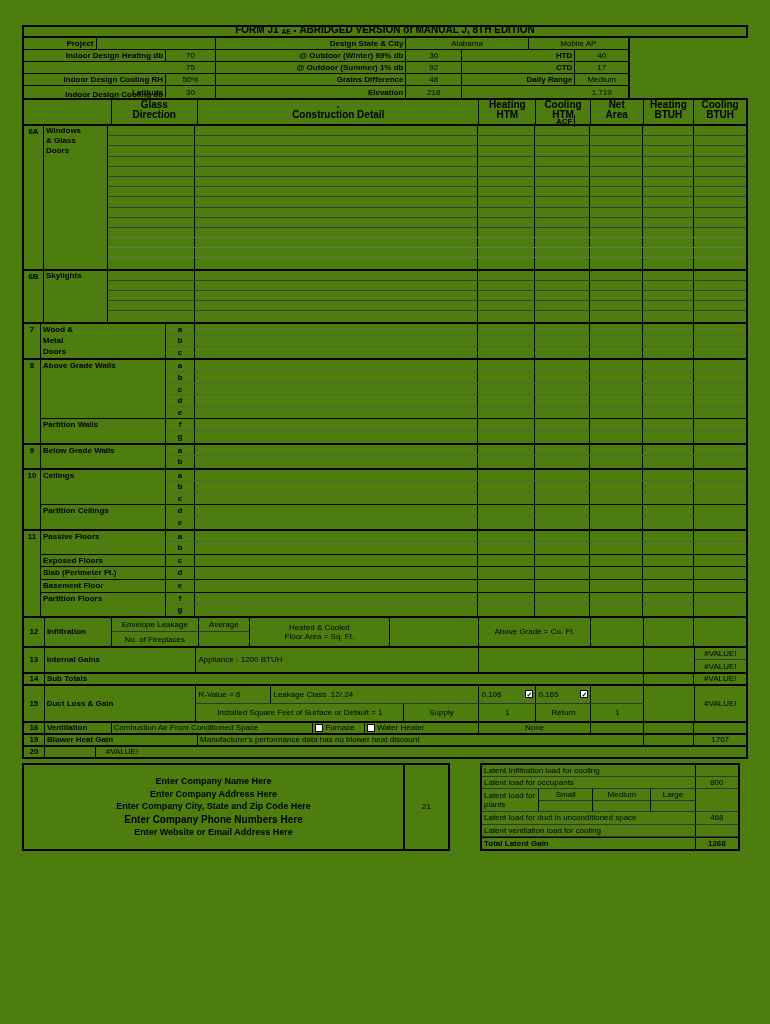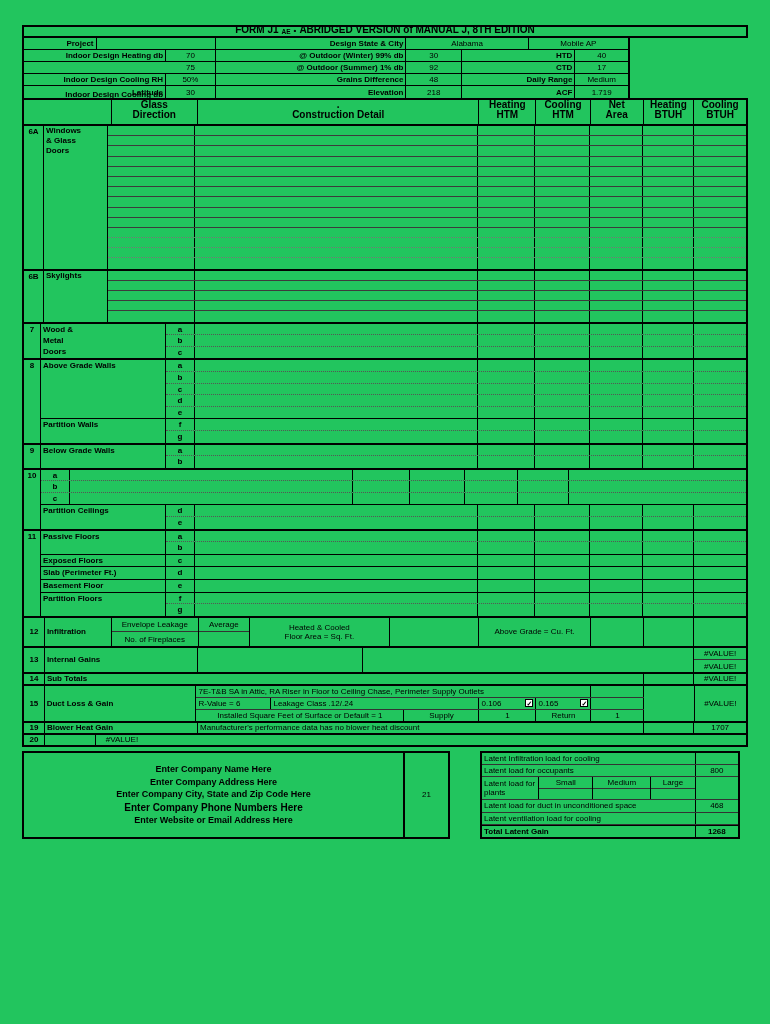--- a/index.html
+++ b/index.html
@@ -1,18 +1,18 @@
 <!DOCTYPE html>
 <html><head>
 <meta charset="utf-8">
 <style>
   *{box-sizing:border-box;margin:0;padding:0}
   html,body{width:770px;height:1024px;background:#fff;color:#000;
     font-family:"Liberation Sans",sans-serif;font-size:8px;}
-  .page{position:relative;width:770px;height:1024px;overflow:hidden;background:#22c55e}
+  .page{position:relative;width:770px;height:1024px;overflow:hidden;background:#4d7c0f}
   .form{position:absolute;left:22px;top:25px;width:726px}
 
   
   .title-row{height:13px;border:2px solid #000;display:flex;align-items:center;justify-content:center}
   .title-inner{display:flex;align-items:baseline;gap:3px;border-bottom:1.4px solid #000;
     font-weight:bold;font-size:10px;line-height:10px;padding:0 3px 1px 3px}
   .title-sub{font-size:6.5px;position:relative;top:1px}
   .title-bullet{font-size:8px}
 
   
@@ -137,21 +137,21 @@
               <div class="hc lbl" style="width: 192px;">Grains Difference</div>
               <div class="hc val" style="width: 56px;">48</div>
               <div class="hc lbl" style="width: 114px;">Daily Range</div>
               <div class="hc val no-r" style="width: 53px;">Medium</div>
             </div>
             <div class="h-row last">
               <div class="hc lbl" style="width: 143px;">Latitude</div>
               <div class="hc val" style="width: 50px;">30</div>
               <div class="hc lbl" style="width: 192px;">Elevation</div>
               <div class="hc val" style="width: 56px;">218</div>
-              <div class="hc lbl" style="width: 114px;">ACF</div>
+              <div class="hc lbl" style="width: 114px; margin-top: 29px;">ACF</div>
               <div class="hc val no-r" style="width: 53px;">1.719</div>
             </div>
           </div>
     </div>
     <div class="hb-spacer"></div>
   </div>
 
   <div class="main-table">
     <div class="col-header" id="col-header">
           <div class="chc" style="width: 88px;">
@@ -530,20 +530,23 @@
                     <div class="cl no-r" style="width: 52px;"></div>
                   </div>
                 </div>
               </div>
             </div>
           </div>
           <div class="section">
             <div class="cl c-num">10</div>
             <div class="groups-wrap">
               <div class="group">
+                <div class="cl c-clabel">
+                  <div>Ceilings</div>
+                </div>
                 <div class="rows-wrap">
                   <div class="l-row">
                     <div class="cl c-letter" style="width: 29px;">a</div>
                     <div class="cl" style="width: 283px;"></div>
                     <div class="cl" style="width: 57px;"></div>
                     <div class="cl" style="width: 55px;"></div>
                     <div class="cl" style="width: 53px;"></div>
                     <div class="cl" style="width: 51px;"></div>
                     <div class="cl no-r" style="width: 52px;"></div>
                   </div>
@@ -719,20 +722,21 @@
       <div class="cl fx" style="width:53px"></div>
       <div class="cl fx" style="width:51px"></div>
       <div class="cl fx no-r" style="width:52px"></div>
     </div>
 
     <div class="section s13">
       <div class="cl c-num fx tc">13</div>
       <div class="cl fx tl bold" style="width:154px">Internal Gains</div>
       <div class="vcol" style="width:448px">
         <div class="sr">
+          <div class="fx tl" style="width:283px">Appliance - 1200 BTUH</div>
           <div class="fx" style="width:165px"></div>
         </div>
       </div>
       <div class="cl fx" style="width:51px"></div>
       <div class="vcol no-r" style="width:52px">
         <div class="sr sep fx tc no-r">#VALUE!</div>
         <div class="sr fx tc no-r">#VALUE!</div>
       </div>
     </div>
 
@@ -740,24 +744,20 @@
       <div class="cl c-num fx tc">14</div>
       <div class="cl fx tl bold" style="width:602px">Sub Totals</div>
       <div class="cl fx" style="width:51px"></div>
       <div class="cl fx tc no-r" style="width:52px">#VALUE!</div>
     </div>
 
     <div class="section s15">
       <div class="cl c-num fx tc">15</div>
       <div class="cl fx tl bold" style="width:154px">Duct Loss &amp; Gain</div>
       <div class="vcol" style="width:448px">
-        <div class="sr sep">
-          <div class="fx tl" style="width:395px">7E-T&amp;B SA in Attic, RA Riser in Floor to Ceiling Chase, Perimeter Supply Outlets</div>
-          <div class="fx" style="width:53px"></div>
-        </div>
         <div class="sr sep">
           <div class="fx tl" style="width:75px">R-Value = 6</div>
           <div class="fx tl" style="width:208px">Leakage Class .12/.24</div>
           <div class="fx" style="width:57px;justify-content:space-between">
             <span>0.106</span>
             <span class="cb">✓</span>
           </div>
           <div class="fx" style="width:55px;justify-content:space-between">
             <span>0.165</span>
             <span class="cb">✓</span>
@@ -769,20 +769,37 @@
           <div class="fx tc" style="width:75px">Supply</div>
           <div class="fx tc" style="width:57px">1</div>
           <div class="fx tc" style="width:55px">Return</div>
           <div class="fx tc" style="width:53px">1</div>
         </div>
       </div>
       <div class="cl fx" style="width:51px"></div>
       <div class="cl fx tc no-r" style="width:52px">#VALUE!</div>
     </div>
 
+    <div class="section s16">
+      <div class="cl c-num fx tc">16</div>
+      <div class="cl fx tl bold" style="width:67px">Ventilation</div>
+      <div class="cl fx tl" style="width:203px">Combustion Air From Conditioned Space</div>
+      <div class="cl fx tl" style="width:52px;gap:2px">
+        <span class="cb"></span>
+        <span>Furnace</span>
+      </div>
+      <div class="cl fx tl" style="width:115px;gap:2px">
+        <span class="cb"></span>
+        <span>Water Heater</span>
+      </div>
+      <div class="cl fx tc" style="width:112px">None</div>
+      <div class="cl fx" style="width:53px"></div>
+      <div class="cl fx" style="width:51px"></div>
+      <div class="cl fx no-r" style="width:52px"></div>
+    </div>
 
     <div class="section s19">
       <div class="cl c-num fx tc">19</div>
       <div class="cl fx tl bold" style="width:154px">Blower Heat Gain</div>
       <div class="cl fx tl" style="width:448px">Manufacturer's performance data has no blower heat discount</div>
       <div class="cl fx" style="width:51px"></div>
       <div class="cl fx tc no-r" style="width:52px">1707</div>
     </div>
 
     <div class="section s20">

